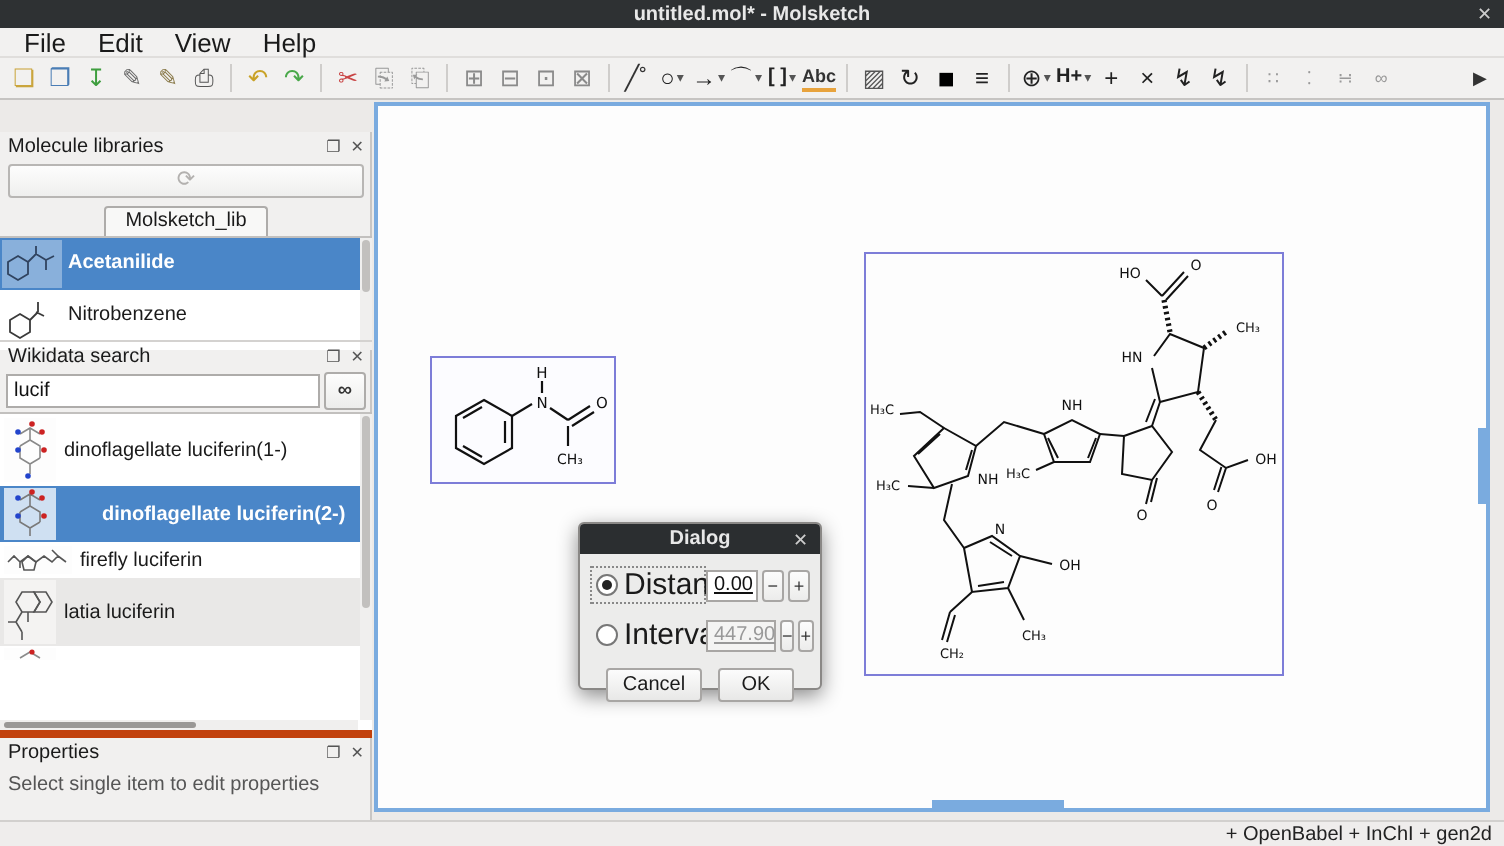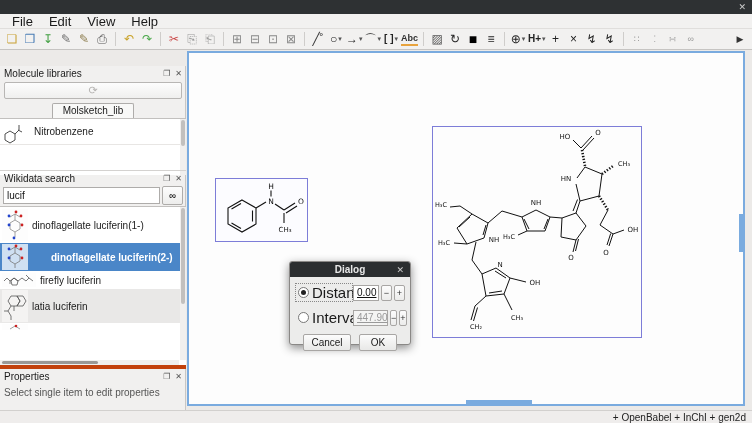--- a/index.html
+++ b/index.html
@@ -109,20 +109,21 @@
   
   #statusbar{position:absolute;left:0;top:410px;width:752px;height:13px;background:#efedec;
              border-top:1px solid #d2d0ce;display:flex;align-items:center;justify-content:flex-end;
              padding-right:6px;box-sizing:border-box;}
   #statusbar span{font-size:10px;color:#222;}
 </style>
 </head>
 <body>
 
 <div id="titlebar" data-name="title-bar">
+  <span class="title" data-name="window-title">untitled.mol* - Molsketch</span>
   <span class="win-close" data-name="window-close-icon">✕</span>
 </div>
 
 <div id="menubar" data-name="menu-bar">
   <span class="menu-item" data-name="menu-file">File</span>
   <span class="menu-item" data-name="menu-edit">Edit</span>
   <span class="menu-item" data-name="menu-view">View</span>
   <span class="menu-item" data-name="menu-help">Help</span>
 </div>
 
@@ -260,20 +261,31 @@
         <span class="panel-icon" data-name="float-panel-icon">❐</span>
         <span class="panel-icon" data-name="close-panel-icon">✕</span>
       </div>
       <div class="refresh-btn" data-name="refresh-libraries-button">
         <span data-name="refresh-icon">⟳</span>
       </div>
       <div class="tabbar" data-name="library-tab-bar">
         <span class="tab" data-name="tab-molsketch-lib">Molsketch_lib</span>
       </div>
       <div class="lib-list" data-name="library-list">
+        <div class="lib-row selected" data-name="list-item-acetanilide">
+          <span class="thumb" data-name="molecule-thumbnail">
+            <svg width="30" height="24" viewBox="0 0 30 24">
+                <g fill="none" stroke="#30435f" stroke-width="0.9">
+              <polygon points="8,8 13,11 13,17 8,20 3,17 3,11"></polygon>
+              <path d="M13,11 L17,7 M17,7 L17,3 M17,7 L22,10 M22,10 L26,8 M22,10 L22,15"></path>
+            </g>
+              </svg>
+          </span>
+          <span class="lib-label" data-name="list-item-label">Acetanilide</span>
+        </div>
         <div class="lib-row" data-name="list-item-nitrobenzene">
           <span class="thumb" data-name="molecule-thumbnail">
             <svg width="30" height="24" viewBox="0 0 30 24">
                 <g fill="none" stroke="#3a3a3a" stroke-width="0.9">
               <polygon points="9,11 14,14 14,20 9,23 4,20 4,14"></polygon>
               <path d="M14,14 L18,10 M18,10 L18,5 M17,10 L21,12"></path>
             </g>
               </svg>
           </span>
           <span class="lib-label" data-name="list-item-label">Nitrobenzene</span>

